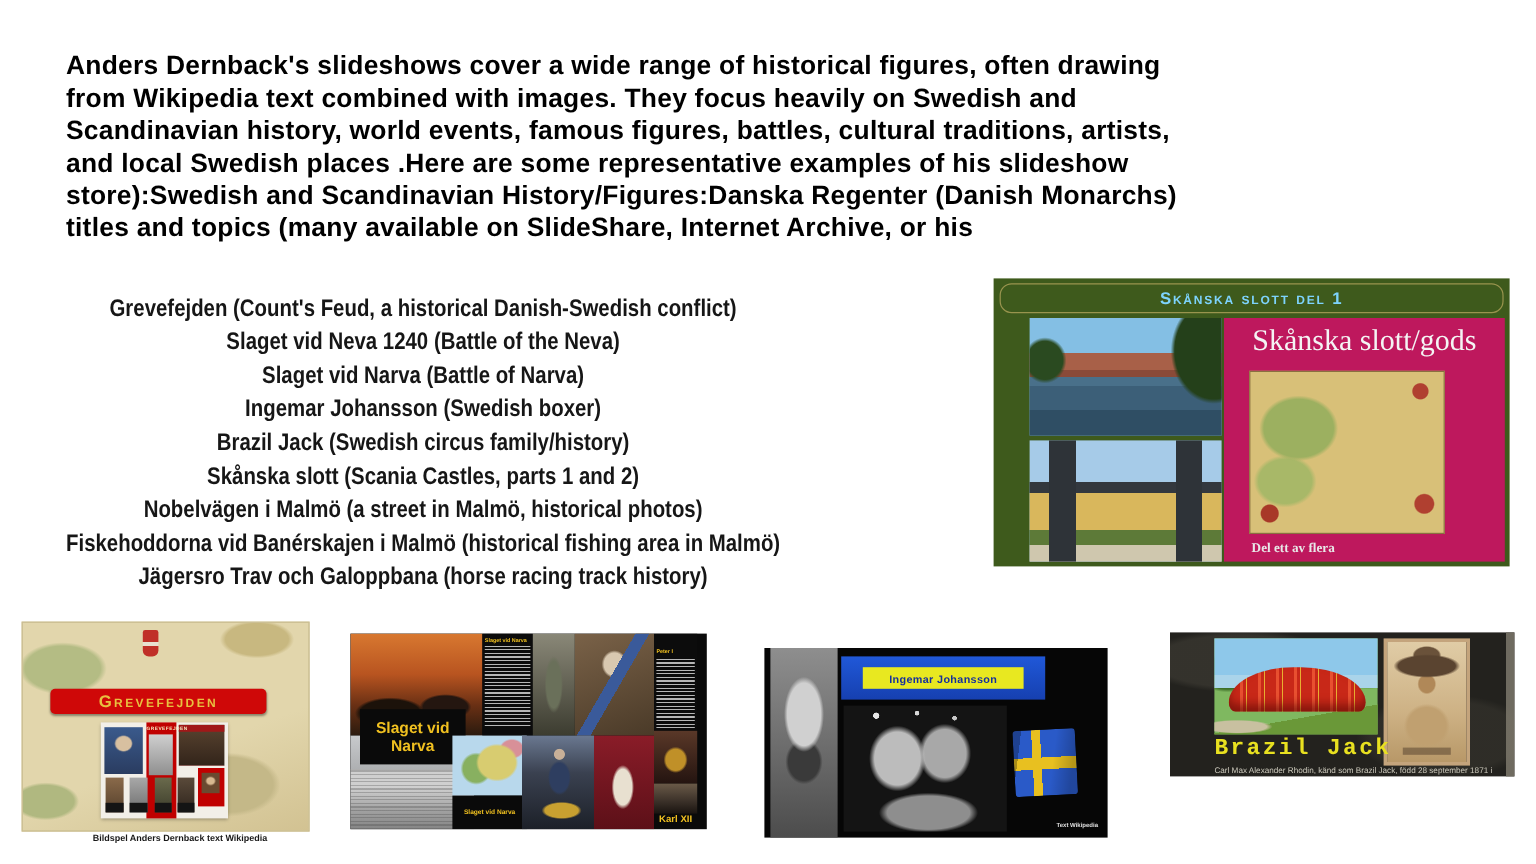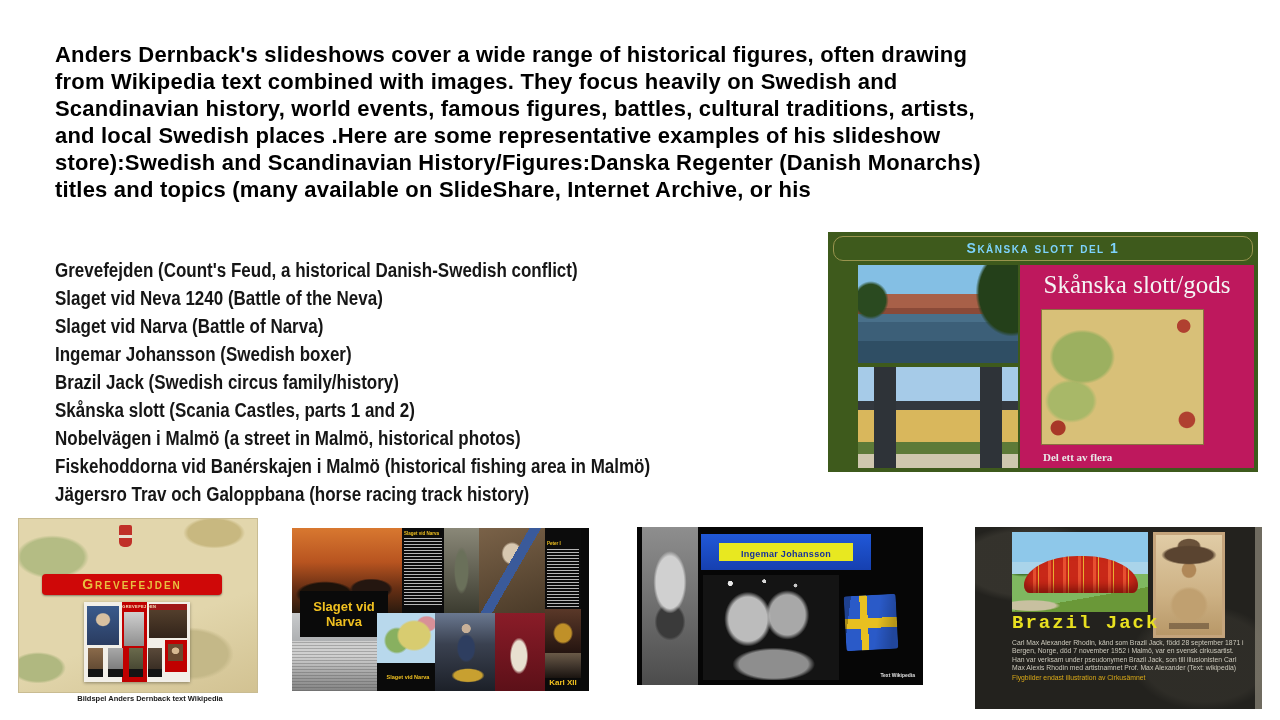--- a/index.html
+++ b/index.html
@@ -7,21 +7,21 @@
          font-family:"Liberation Sans",sans-serif;}
   .slide *{box-sizing:border-box;}
   figure{margin:0;}
 
   
   .intro{position:absolute;left:55px;top:41px;}
   .intro-line{font-weight:bold;font-size:22px;line-height:27px;color:#000;
               letter-spacing:.2px;white-space:nowrap;}
 
   
-  .titles-list{position:absolute;left:55px;top:256px;}
+  .titles-list{position:absolute;left:55px;top:243px;text-align:center;}
   .list-line{font-weight:bold;font-size:20px;line-height:28px;color:#161616;
              white-space:nowrap;transform:scaleX(.85);transform-origin:left center;}
 
   
   .skanska-card{position:absolute;left:828px;top:232px;width:430px;height:240px;
                 background:#3e5a1c;}
   .skanska-banner{position:absolute;left:5px;right:5px;top:4px;height:25px;
                   border:1px solid #99944e;border-radius:10px;text-align:center;}
   .skanska-banner span{font-weight:bold;font-size:14px;line-height:23px;color:#7dd3fc;
                        font-variant:small-caps;letter-spacing:1.5px;}
@@ -136,21 +136,21 @@
   .nv-rpanel .text-lines{width:100%;height:64px;}
   .nv-yellowcoat{position:absolute;left:253px;top:81px;width:36px;height:44px;background-image:
       radial-gradient(ellipse 45% 40% at 50% 55%,#c09028 0 50%,transparent 62%),
       linear-gradient(180deg,#5a3828,#241410);}
   .nv-smallbattle{position:absolute;left:253px;top:125px;width:36px;height:25px;
       background:linear-gradient(180deg,#6a5a48 0,#3a3028 60%,#1a1410 100%);}
   .nv-king-label{position:absolute;left:253px;top:150px;width:36px;text-align:center;
       font-weight:bold;font-size:8px;color:#f0c020;}
 
   
-  .ingemar-card{position:absolute;left:637px;top:527px;width:286px;height:158px;background:#060606;overflow:hidden;}
+  .ingemar-card{position:absolute;left:637px;top:540px;width:286px;height:158px;background:#060606;overflow:hidden;}
   .ib-boxer{position:absolute;left:5px;top:0;width:56px;height:158px;background-image:
       radial-gradient(ellipse 45% 30% at 50% 35%,#d0d0d0 0 55%,transparent 66%),
       radial-gradient(ellipse 42% 18% at 50% 60%,#3a3a3a 0 55%,transparent 66%),
       linear-gradient(180deg,#8e8e8e 0%,#6e6e6e 50%,#4c4c4c 100%);}
   .ib-banner{position:absolute;left:64px;top:7px;width:170px;height:36px;
       background:linear-gradient(180deg,#2058d8,#1640b0);}
   .ib-banner-inner{margin:9px auto 0;width:134px;height:18px;background:#e8e820;
       text-align:center;}
   .ib-banner-inner span{font-weight:bold;font-size:9px;line-height:18px;color:#16309c;letter-spacing:.3px;}
   .ib-match{position:absolute;left:66px;top:48px;width:136px;height:105px;background-color:#141414;background-image:
@@ -161,21 +161,21 @@
       radial-gradient(ellipse 26% 38% at 62% 38%,#a8a8a8 0 50%,transparent 62%),
       radial-gradient(ellipse 46% 24% at 52% 85%,#8e8e8e 0 55%,transparent 66%);}
   .ib-flag{position:absolute;left:208px;top:68px;width:52px;height:55px;border-radius:3px;
       transform:rotate(-3deg);background-color:#2a5ac8;background-image:
       linear-gradient(100deg,rgba(0,0,0,.28) 0 12%,transparent 12% 60%,rgba(0,0,0,.22) 88% 100%),
       linear-gradient(90deg,transparent 0 30%,#e8c020 30% 44%,transparent 44%),
       linear-gradient(180deg,transparent 0 42%,#e8c020 42% 60%,transparent 60%);}
   .ib-credit{position:absolute;right:8px;bottom:7px;font-weight:bold;font-size:5px;color:#e0e0e0;}
 
   
-  .brazil-card{position:absolute;left:975px;top:527px;width:287px;height:182px;overflow:hidden;
+  .brazil-card{position:absolute;left:975px;top:527px;width:287px;height:120px;overflow:hidden;
       background-color:#23221e;background-image:
       radial-gradient(ellipse 40% 30% at 20% 20%,rgba(130,124,108,.18) 0 60%,transparent 72%),
       radial-gradient(ellipse 36% 40% at 80% 72%,rgba(130,124,108,.12) 0 60%,transparent 72%),
       linear-gradient(90deg,transparent 0 97.5%,#6f6b60 97.5% 100%);}
   .bz-tent-photo{position:absolute;left:37px;top:5px;width:136px;height:80px;overflow:hidden;
       background-color:#7fb860;background-image:
       linear-gradient(180deg,#8ec8ea 0 38%,#aad4ea 38% 52%,transparent 52%),
       radial-gradient(ellipse 26% 28% at 8% 36%,#3f6f28 0 60%,transparent 72%),
       radial-gradient(ellipse 30% 32% at 94% 30%,#4a7a30 0 60%,transparent 72%),
       radial-gradient(ellipse 30% 10% at 14% 92%,#c8c0a0 0 60%,transparent 72%),

